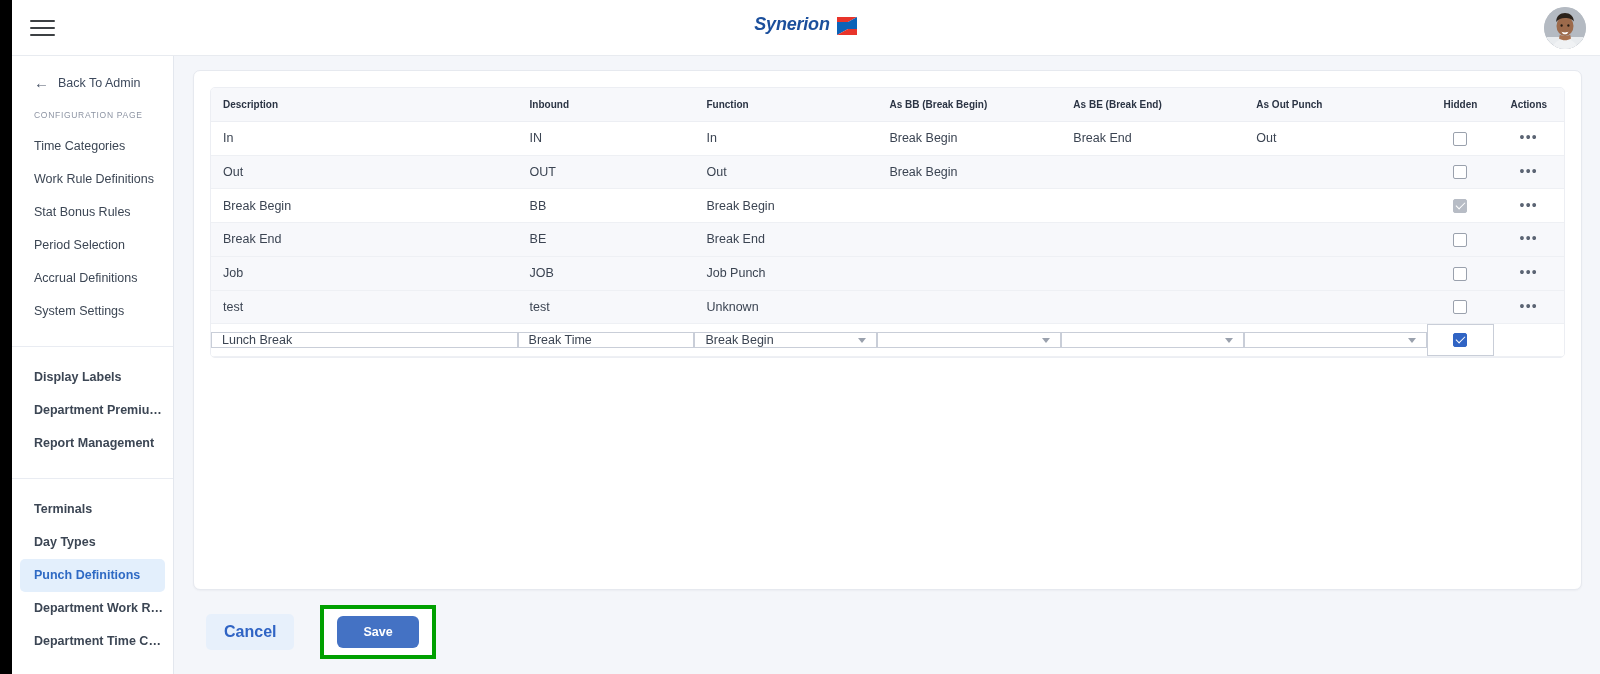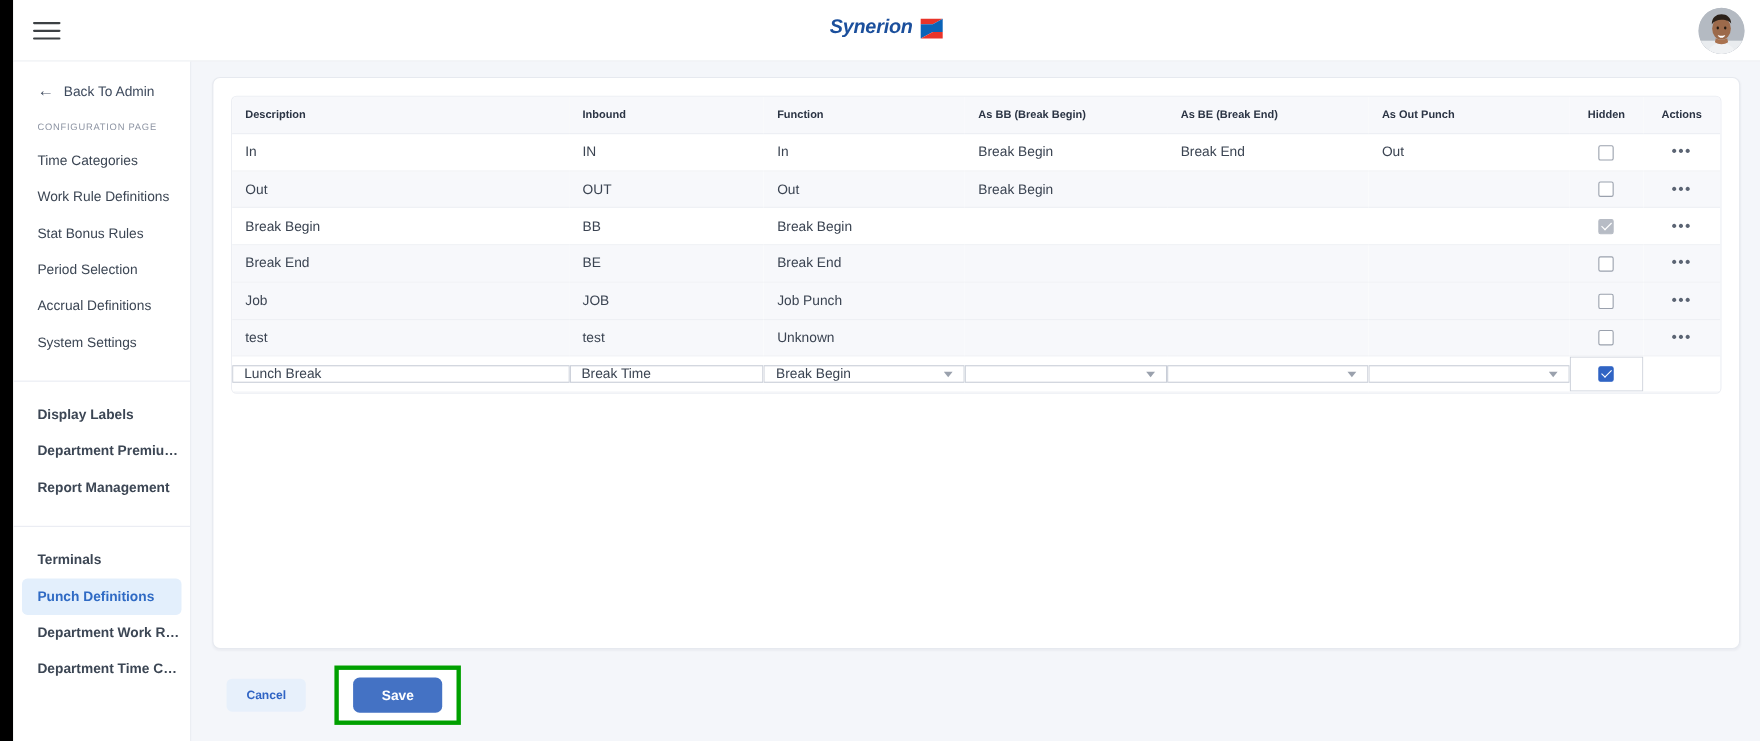--- a/index.html
+++ b/index.html
@@ -198,21 +198,21 @@
   .blank-cell { height: 32px; background: #ffffff; }
 
   
   .footer {
     position: absolute; left: 0; top: 534px; width: 1389px;
     display: flex; align-items: center; gap: 0px; padding-left: 12px;
   }
   .btn-cancel {
     background: #e7f0fb; color: #3064c4;
     border: none; border-radius: 5px;
-    font-size: 11px; font-weight: bold;
+    font-size: 16px; font-weight: bold;
     font-family: "Liberation Sans", sans-serif;
     padding: 9px 18px; cursor: pointer;
   }
   .save-wrap {
     position: relative; margin-left: 26px;
     border: 4px solid #00a000; background: #ffffff;
     padding: 7px 13px;
   }
   .btn-save {
     background: #4472c4; color: #ffffff;
@@ -284,20 +284,21 @@
     </div>
 
     <div class="nav-group">
       <div class="nav-item">Display Labels</div>
       <div class="nav-item">Department Premiums</div>
       <div class="nav-item">Report Management</div>
     </div>
 
     <div class="nav-group">
       <div class="nav-item">Terminals</div>
+      <div class="nav-item">Day Types</div>
       <div class="nav-item active">Punch Definitions</div>
       <div class="nav-item">Department Work Rules Filt...</div>
       <div class="nav-item">Department Time Category ...</div>
     </div>
   </div>
 
   <div class="content">
     <div class="card">
 
       <div class="table-wrap">

